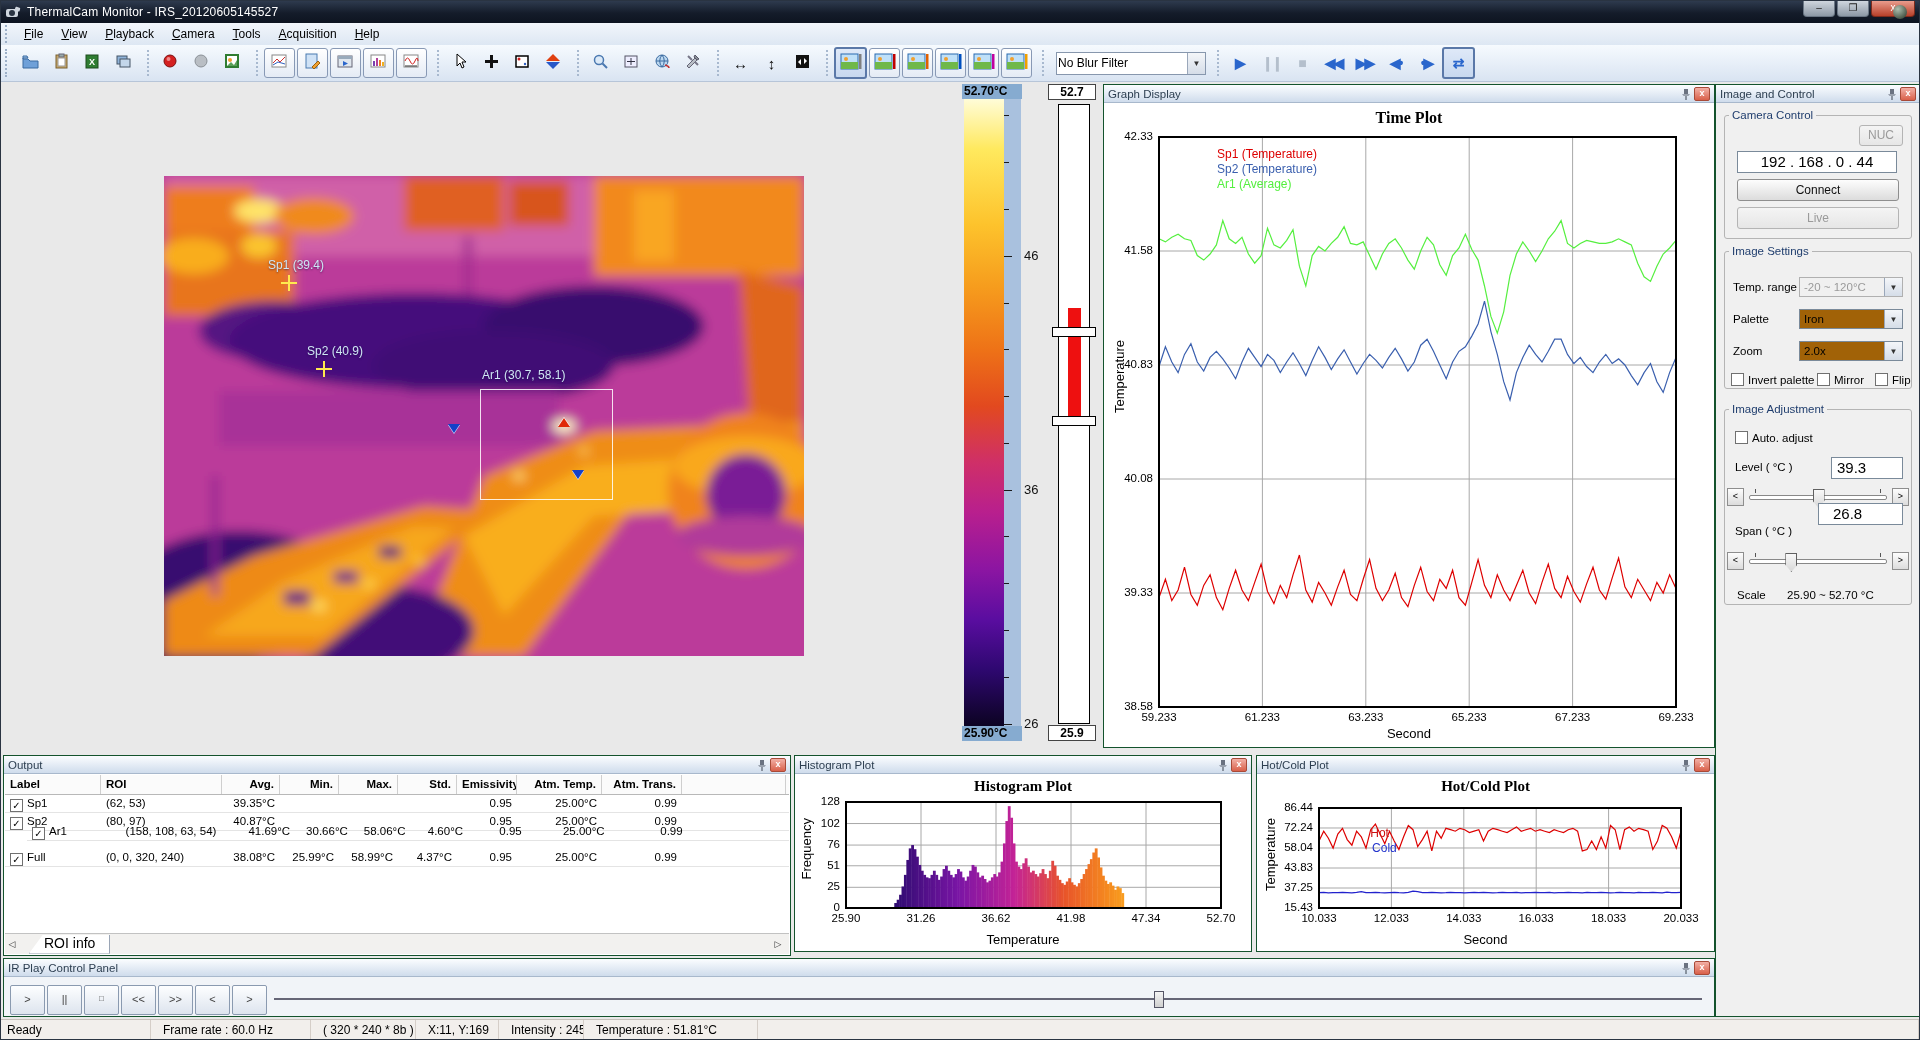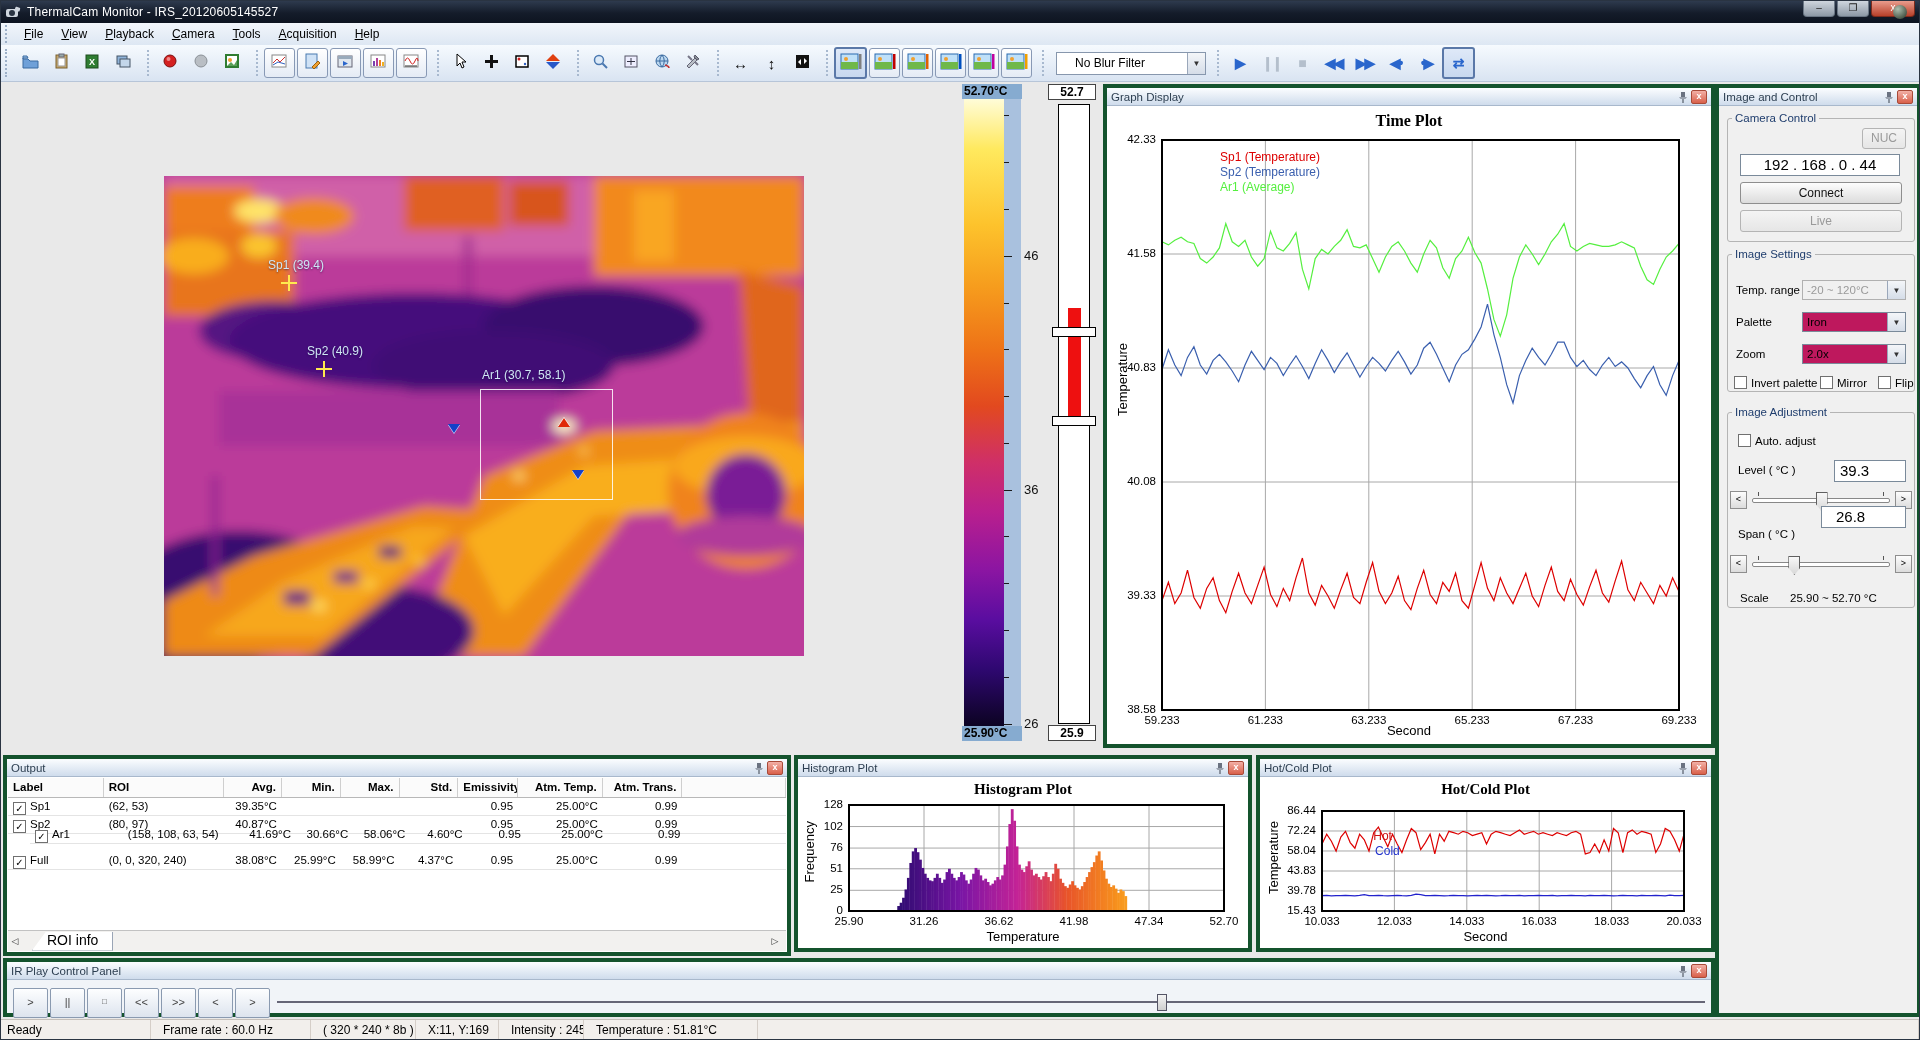--- a/index.html
+++ b/index.html
@@ -26,21 +26,21 @@
     background:linear-gradient(#f6fafe,#d9e4f2);border-bottom:1px solid #b7c5d8;display:flex;align-items:center;}
   .tb-group{display:flex;align-items:center;margin-right:3px;}
   .tb-sep{width:1px;height:26px;border-left:2px dotted #a8b9cf;margin:0 5px;}
   .tbtn{width:29px;height:28px;display:flex;align-items:center;justify-content:center;border:1px solid transparent;border-radius:3px;}
   .tbtn.bordered{border:1px solid #8899b5;background:linear-gradient(#ffffff,#e4ebf5);margin-right:2px;}
   .tbtn.active{border:2px solid #5a78a8;background:linear-gradient(#dfe9f8,#c7d8ef);}
   .tbtn .ticon{font-size:15px;font-weight:bold;color:#111;line-height:1;}
   .tbtn .ticon.blue{color:#2a66cc;font-size:14px;}
   .tbtn .ticon.gray{color:#b4bfcc;font-size:14px;}
   #filter-combo{width:148px;height:21px;border:1px solid #8797ad;background:#fff;display:flex;align-items:center;margin:0 6px;}
-  #filter-combo .val{flex:1;padding-left:18px;font-size:12px;}
+  #filter-combo .val{flex:1;padding-left:1px;font-size:12px;}
   .combo-arrow{width:17px;height:100%;background:linear-gradient(#f4f6f9,#d5dde8);border-left:1px solid #9aa7ba;
      display:flex;align-items:center;justify-content:center;font-size:8px;color:#333;}
   
   #workspace{position:absolute;left:0;top:80px;width:100%;height:938px;}
   #thermal-image{position:absolute;left:163px;top:95px;width:640px;height:480px;overflow:hidden;background:#b53a9a;}
   .anno-label{position:absolute;color:#cfe6f4;font-size:12px;text-shadow:0 1px 2px rgba(20,10,60,.55);white-space:nowrap;}
   .crosshair{position:absolute;width:16px;height:16px;}
   .crosshair:before{content:"";position:absolute;left:0;top:7px;width:16px;height:2px;background:#ffe94e;}
   .crosshair:after{content:"";position:absolute;left:7px;top:0;width:2px;height:16px;background:#ffe94e;}
   #ar1-rect{position:absolute;border:1px solid rgba(255,255,255,.85);}
@@ -52,21 +52,21 @@
     background:linear-gradient(180deg,#fffcd8 0%,#ffe95e 8%,#fdc32c 20%,#f69c1d 30%,#ee7217 40%,#e2491f 49%,#cf2f68 58%,#b81f8e 66%,#8c15a2 75%,#5a0da0 83%,#2e0870 91%,#0c0322 100%);}
   #cb-ruler{position:absolute;left:1003px;top:18px;width:17px;height:627px;background:#a9c1de;}
   #cb-ruler .tick{position:absolute;left:0;height:1px;background:#1a1a1a;}
   .cb-ticklabel{position:absolute;font-size:13px;color:#111;}
   .rs-box{position:absolute;left:1047px;width:48px;height:16px;background:#fff;border:1px solid #444;box-sizing:border-box;
      font-weight:bold;font-size:12px;text-align:center;line-height:14px;}
   #rs-track{position:absolute;left:1057px;top:23px;width:32px;height:620px;background:#fff;border:1px solid #000;box-sizing:border-box;}
   #rs-red{position:absolute;left:1067px;top:227px;width:13px;height:111px;background:#ee1010;}
   .rs-handle{position:absolute;left:1051px;width:44px;height:10px;background:#fdfdfd;border:1px solid #000;box-sizing:border-box;}
   
-  .panel{position:absolute;background:#fff;border:4px solid #14532d;box-sizing:border-box;}
+  .panel{position:absolute;background:#fff;border:1px solid #14532d;box-sizing:border-box;}
   .panel-hdr{position:absolute;left:0;top:0;right:0;height:18px;
     background:linear-gradient(#fbfdff,#cfdcec);border-bottom:1px solid #a8b8cc;
     display:flex;align-items:center;padding:0 4px;box-sizing:border-box;}
   .ph-title{font-size:11.5px;color:#2c3e50;flex:1;}
   .ph-btns{display:flex;align-items:center;gap:3px;}
   .pin-icon{display:inline-block;width:10px;height:12px;}
   .close-icon{width:14px;height:12px;background:linear-gradient(#f2b0a6,#d9604a);border:1px solid #a84a38;border-radius:2px;
      color:#fff;font-size:9px;font-weight:bold;line-height:10px;text-align:center;}
   .chart{position:absolute;}
   .chart svg{position:absolute;left:0;top:0;}
@@ -79,21 +79,21 @@
   .inline-lab{position:absolute;font-size:12px;}
   
   #right-panel{background:#f0f0f0;}
   fieldset{position:absolute;border:1px solid #b4b4b4;border-radius:3px;margin:0;padding:0;background:#f0f0f0;}
   legend{font-size:11.5px;color:#1f3d6d;margin-left:4px;padding:0 3px;}
   .btn{position:absolute;background:linear-gradient(#fdfdfd,#dcdcdc);border:1px solid #8e8e8e;border-radius:3px;
      font-size:12px;text-align:center;color:#111;}
   .btn.disabled{color:#9a9a9a;border-color:#b4b4b4;background:linear-gradient(#f4f4f4,#e6e6e6);}
   .field{position:absolute;background:#fff;border:1px solid #7a8a9a;box-sizing:border-box;font-size:15px;}
   .ctl-label{position:absolute;font-size:11.5px;color:#000;}
-  .select{position:absolute;height:20px;background:#be185d;border:1px solid #7a8a9a;box-sizing:border-box;display:flex;align-items:center;}
+  .select{position:absolute;height:20px;background:#a16207;border:1px solid #7a8a9a;box-sizing:border-box;display:flex;align-items:center;}
   .select .val{flex:1;padding-left:4px;font-size:11.5px;overflow:hidden;white-space:nowrap;}
   .select.disabled{background:#f0f0f0;color:#9a9a9a;border-color:#b0b0b0;}
   .cb{display:inline-block;width:11px;height:11px;background:#fff;border:1px solid #707070;vertical-align:-2px;margin-right:4px;}
   .cb.checked:before{content:"✓";font-size:10px;line-height:11px;display:block;text-align:center;}
   .cb-row-label{font-size:11.5px;}
   .slider-row{position:absolute;height:18px;}
   .sl-btn{position:absolute;top:1px;width:15px;height:16px;background:linear-gradient(#fdfdfd,#dcdcdc);border:1px solid #8e8e8e;
      font-size:9px;text-align:center;line-height:15px;}
   .sl-track{position:absolute;left:22px;right:22px;top:8px;height:3px;background:#fff;border:1px solid #888;border-radius:2px;}
   .sl-thumb{position:absolute;top:-7px;width:10px;height:17px;background:linear-gradient(#f8f8f8,#d8d8d8);border:1px solid #606060;
@@ -856,21 +856,21 @@
           <div class="tick-x" style="left: 62px; top: 138px;">10.033</div>
           <div class="tick-x" style="left: 134.4px; top: 138px;">12.033</div>
           <div class="tick-x" style="left: 206.8px; top: 138px;">14.033</div>
           <div class="tick-x" style="left: 279.2px; top: 138px;">16.033</div>
           <div class="tick-x" style="left: 351.6px; top: 138px;">18.033</div>
           <div class="tick-x" style="left: 424px; top: 138px;">20.033</div>
           <div class="tick-y" style="left: 0px; width: 56px; top: 27px;">86.44</div>
           <div class="tick-y" style="left: 0px; width: 56px; top: 46.9972px;">72.24</div>
           <div class="tick-y" style="left: 0px; width: 56px; top: 66.9944px;">58.04</div>
           <div class="tick-y" style="left: 0px; width: 56px; top: 87.0056px;">43.83</div>
-          <div class="tick-y" style="left: 0px; width: 56px; top: 107.003px;">39.78</div>
+          <div class="tick-y" style="left: 0px; width: 56px; top: 107.003px;">37.25</div>
           <div class="tick-y" style="left: 0px; width: 56px; top: 127px;">15.43</div>
           <div class="inline-lab" style="left: 113.295px; top: 52.264px; color: rgb(204, 17, 17);">Hot</div>
           <div class="inline-lab" style="left: 115.105px; top: 67.0507px; color: rgb(34, 51, 204);">Cold</div>
         </div>
     </div>
 
     <div class="panel" id="play-panel" style="left:2px;top:877px;width:1712px;height:59px">
       <div class="panel-hdr">
         <span class="ph-title">IR Play Control Panel</span>
       <span class="ph-btns">

